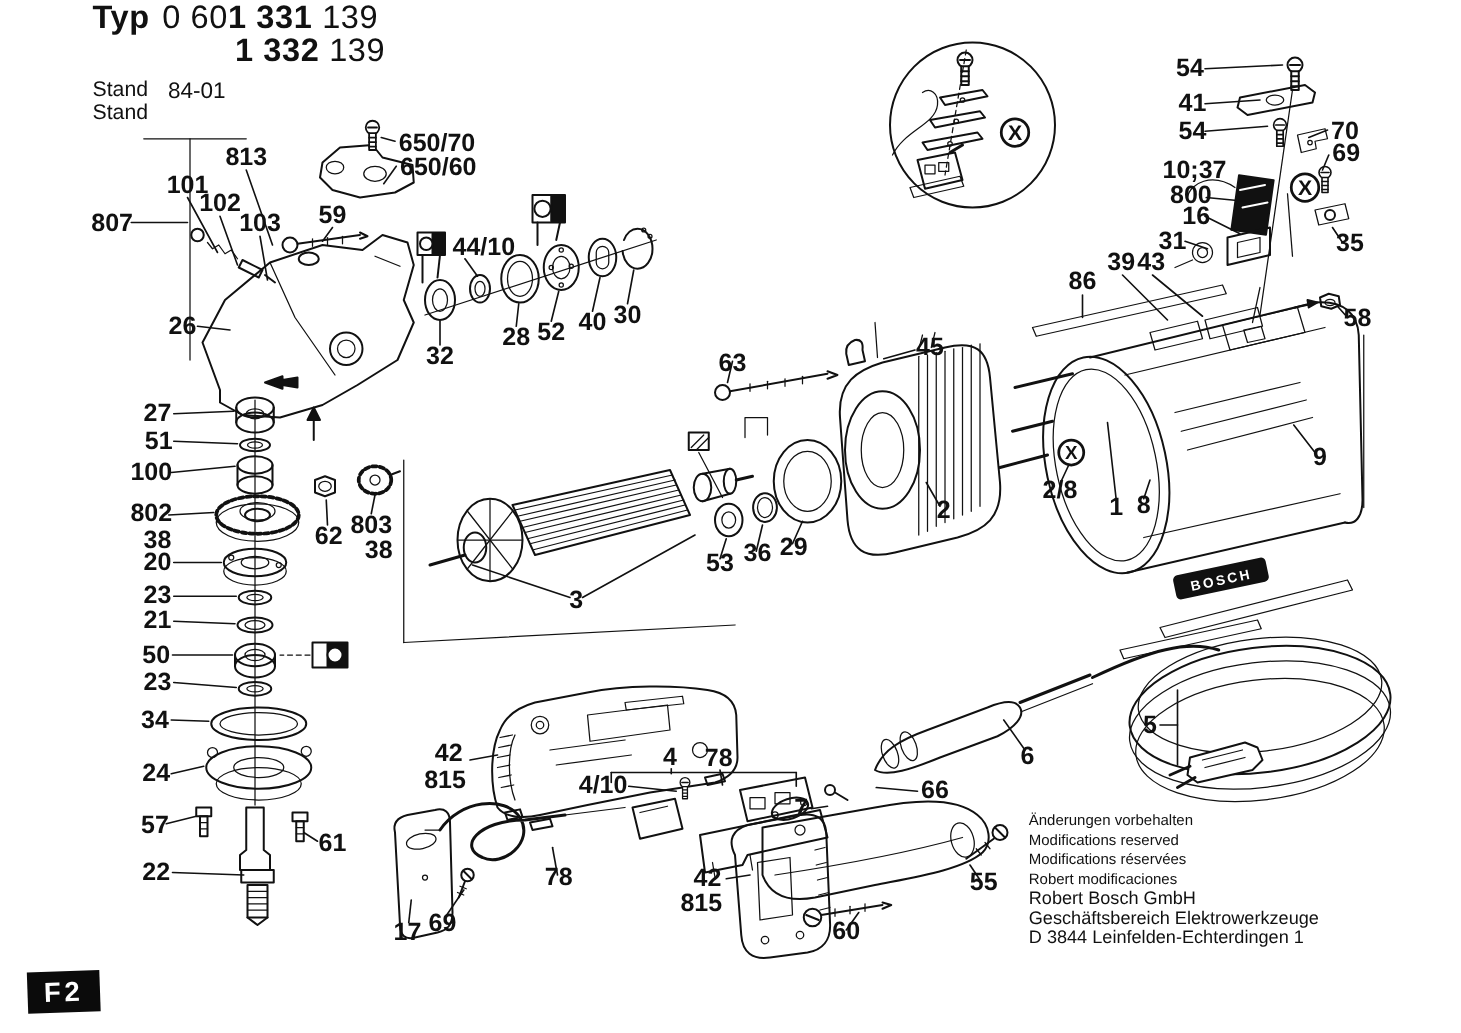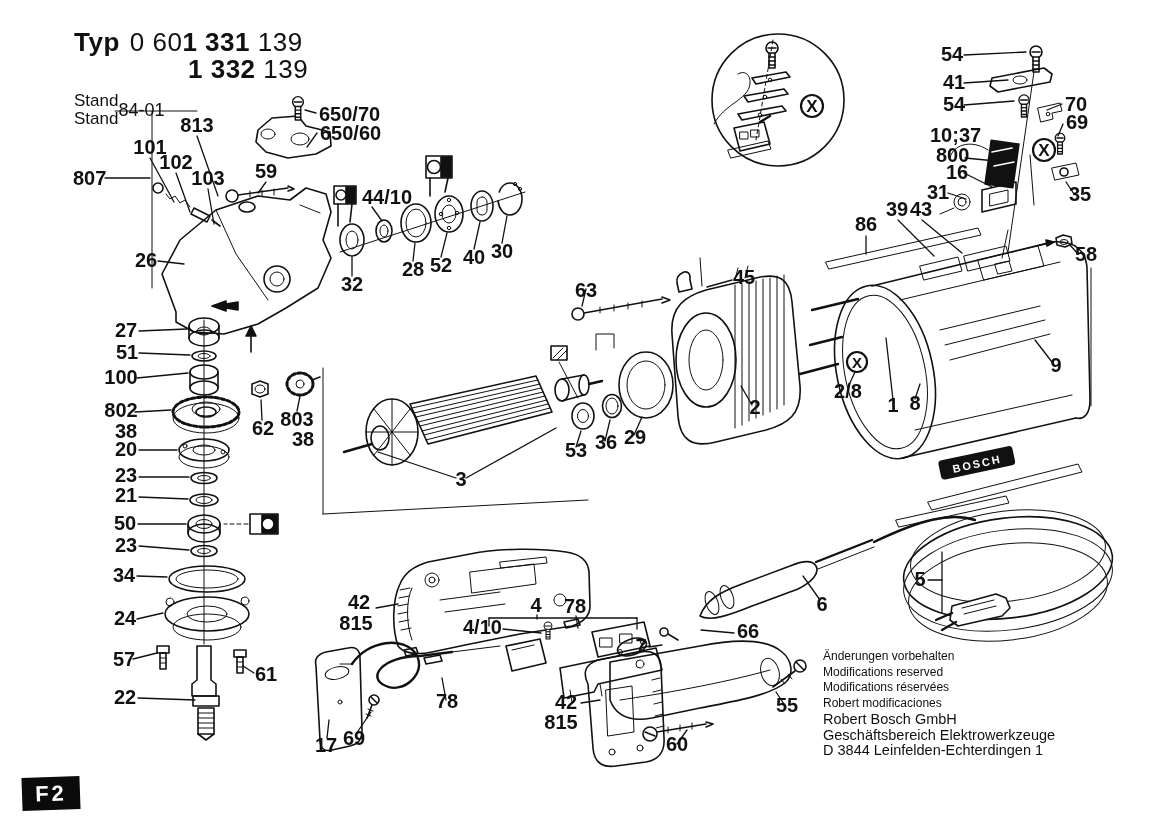--- a/index.html
+++ b/index.html
@@ -16,27 +16,27 @@
   #artwork .fw{fill:#fff}
   #artwork .ds{stroke-dasharray:4 3;stroke-width:1}
   #artwork .teeth{stroke-width:3;stroke-dasharray:3.5 2.5}
   .u{fill:#fff;stroke:#111;stroke-width:1.6;stroke-linecap:round;stroke-linejoin:round}
   #leaders line{stroke:#111;stroke-width:1.3;stroke-linecap:round}
   .plabel{font-family:"Liberation Sans",sans-serif;font-size:20px;font-weight:700;fill:#111}
   .xcirc{fill:#fff;stroke:#111;stroke-width:2.2}
   .xmark{font-family:"Liberation Sans",sans-serif;font-weight:700;fill:#111}
 
   
-  .typ{position:absolute;left:74px;top:29px;line-height:1.05}
+  .typ{position:absolute;left:74px;top:0;line-height:1.05}
   .typ-row{font-size:26px;letter-spacing:.5px;white-space:pre}
   .typ-word{font-weight:700;margin-right:10px}
   .seg{font-weight:400}
   .segb{font-weight:700}
   .typ-row2{margin-left:114px}
-  .stand{display:flex;margin-top:8px;align-items:center}
+  .stand{display:flex;gap:16px;margin-top:8px;}
   .stand-words{font-size:17px;line-height:1.1}
   .stand-val{font-size:18px}
 
   
   .notes{position:absolute;left:823px;top:649px;font-size:12px;line-height:15.5px}
   .company{position:absolute;left:823px;top:712px;font-size:14.5px;line-height:15.5px;font-weight:400}
 
   .badge{position:absolute;left:22px;top:777px;width:58px;height:33px;background:#0b0b0b;color:#fff;
          font-size:22px;font-weight:700;display:flex;align-items:center;justify-content:center;
          transform:rotate(-2deg);letter-spacing:3px}

